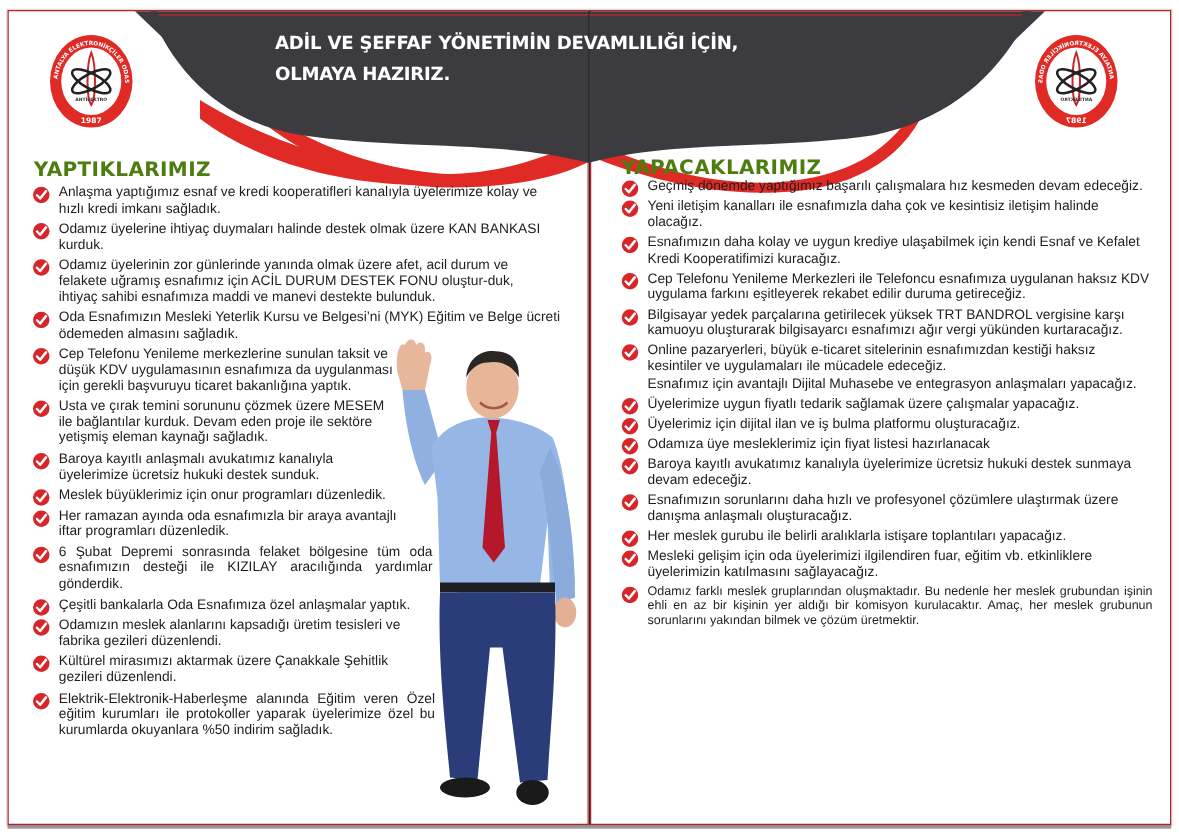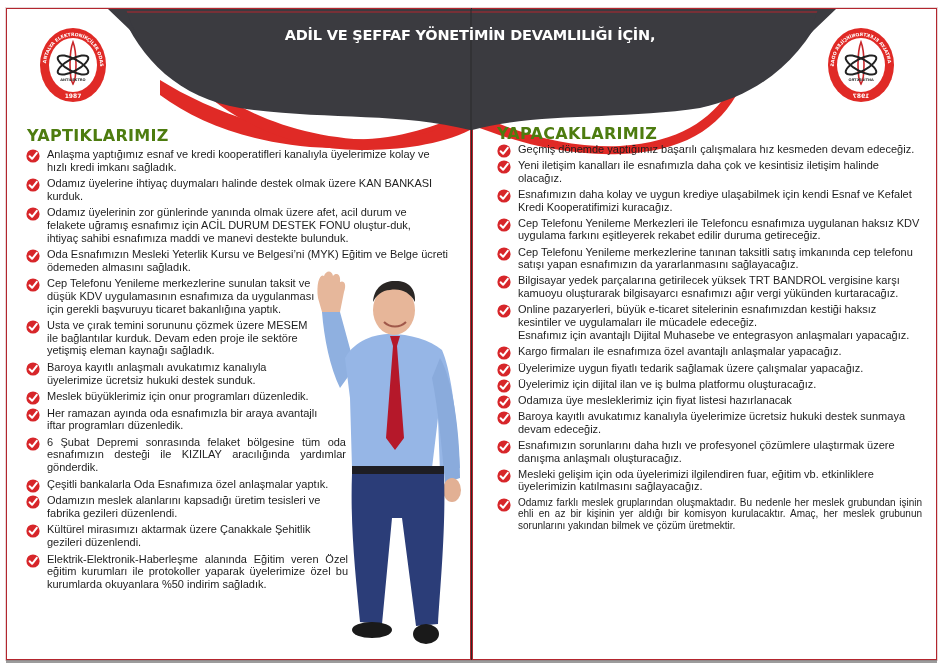--- a/index.html
+++ b/index.html
@@ -14,21 +14,21 @@
     box-shadow: 0 0 0 1px #e8d7d7;
   }
   .frame.left  { left: 6px;   top: 8px; width: 465px; height: 652px; }
   .frame.right { left: 472px; top: 8px; width: 465px; height: 652px; }
   .fold { position: absolute; left: 471px; top: 8px; width: 1px; height: 652px; background: #2b2b2b; }
   .bottom-shadow { position: absolute; left: 6px; top: 660px; width: 931px; height: 3px; background: #4a4a4a; opacity: .55; }
 
   
   .banner-svg { position: absolute; left: 0; top: 0; width: 943px; height: 170px; pointer-events: none; }
   .headline {
-    position: absolute; left: 220px; top: 25px; width: 500px; text-align: center;
+    position: absolute; left: 220px; top: 25px; width: 500px; text-align: left;
     color: #ffffff; font-family: "DejaVu Sans", sans-serif; font-weight: bold;
     font-size: 14.5px; line-height: 21.5px; letter-spacing: -0.2px;
   }
   .headline div { white-space: nowrap; }
 
   
   .logo { position: absolute; width: 70px; height: 78px; }
   .logo.left { left: 38px; top: 26px; }
   .logo.right { left: 826px; top: 26px; transform: scaleX(-1); }
 
@@ -76,20 +76,21 @@
     <path d="M120 9 L 825 9 C 800 60, 760 95, 700 108 C 620 120, 540 112, 472 130 L 470 130 C 400 112, 320 120, 240 108 C 180 98, 140 60, 120 9 Z" fill="#3b3b40"></path>
     <line x1="120" y1="12" x2="825" y2="12" stroke="#b3262e" stroke-width="1.2"></line>
 
     <path d="M108 9 L 126 9 C 130 22, 134 30, 140 40 L 130 30 Z" fill="#3b3b40"></path>
     <path d="M836 9 L 818 9 C 814 22, 810 30, 804 40 L 814 30 Z" fill="#3b3b40"></path>
     <line x1="471" y1="9" x2="471" y2="130" stroke="#2b2b2b" stroke-width="1"></line>
   </svg>
 
   <div class="headline">
     <div>ADİL VE ŞEFFAF YÖNETİMİN DEVAMLILIĞI İÇİN,</div>
+    <div style="margin-top:3px">OLMAYA HAZIRIZ.</div>
   </div>
 
   <svg class="logo left" viewBox="0 0 70 78" xmlns="http://www.w3.org/2000/svg">
     <ellipse cx="35" cy="39" rx="33" ry="37" fill="#e02a26"></ellipse>
     <ellipse cx="35" cy="39" rx="24" ry="27" fill="#ffffff"></ellipse>
     <path d="M35 16 C 31 26, 31 52, 35 58 C 39 52, 39 26, 35 16 Z" fill="none" stroke="#c8262a" stroke-width="1.6"></path>
     <ellipse cx="35" cy="39" rx="17" ry="6" fill="none" stroke="#222" stroke-width="2" transform="rotate(28 35 39)"></ellipse>
     <ellipse cx="35" cy="39" rx="17" ry="6" fill="none" stroke="#222" stroke-width="2" transform="rotate(-28 35 39)"></ellipse>
     <text x="35" y="55" font-size="3.6" font-family="DejaVu Sans, sans-serif" font-weight="bold" text-anchor="middle" fill="#333">ANTİLEKTRO</text>
     <text x="35" y="72" font-size="6" font-family="DejaVu Sans, sans-serif" font-weight="bold" text-anchor="middle" fill="#fff">1987</text>
@@ -266,51 +267,37 @@
           <circle cx="7" cy="7" r="6.6" fill="#d7262a"></circle>
           <path d="M3.6 7.2 L6.1 9.8 L10.8 3.9" stroke="#fff" stroke-width="2" fill="none" stroke-linecap="round" stroke-linejoin="round"></path>
         </svg>
         <span class="txt">Cep Telefonu Yenileme Merkezleri ile Telefoncu esnafımıza uygulanan haksız KDV uygulama farkını eşitleyerek rekabet edilir duruma getireceğiz.</span>
       </li>
     <li class="item">
         <svg class="check" viewBox="0 0 14 14">
           <circle cx="7" cy="7" r="6.6" fill="#d7262a"></circle>
           <path d="M3.6 7.2 L6.1 9.8 L10.8 3.9" stroke="#fff" stroke-width="2" fill="none" stroke-linecap="round" stroke-linejoin="round"></path>
         </svg>
-        <span class="txt">Cep Telefonu Yenileme merkezlerine tanınan taksitli satış imkanında cep telefonu satışı yapan esnafımızın da yararlanmasını sağlayacağız.</span>
-      </li>
-    <li class="item">
-        <svg class="check" viewBox="0 0 14 14">
-          <circle cx="7" cy="7" r="6.6" fill="#d7262a"></circle>
-          <path d="M3.6 7.2 L6.1 9.8 L10.8 3.9" stroke="#fff" stroke-width="2" fill="none" stroke-linecap="round" stroke-linejoin="round"></path>
-        </svg>
         <span class="txt">Bilgisayar yedek parçalarına getirilecek yüksek TRT BANDROL vergisine karşı kamuoyu oluşturarak bilgisayarcı esnafımızı ağır vergi yükünden kurtaracağız.</span>
       </li>
     <li class="item" style="margin-bottom:1px">
         <svg class="check" viewBox="0 0 14 14">
           <circle cx="7" cy="7" r="6.6" fill="#d7262a"></circle>
           <path d="M3.6 7.2 L6.1 9.8 L10.8 3.9" stroke="#fff" stroke-width="2" fill="none" stroke-linecap="round" stroke-linejoin="round"></path>
         </svg>
         <span class="txt">Online pazaryerleri, büyük e-ticaret sitelerinin esnafımızdan kestiği haksız kesintiler ve uygulamaları ile mücadele edeceğiz.</span>
       </li>
     <li class="item nocheck">
         <span class="txt">Esnafımız için avantajlı Dijital Muhasebe ve entegrasyon anlaşmaları yapacağız.</span>
       </li>
     <li class="item">
         <svg class="check" viewBox="0 0 14 14">
           <circle cx="7" cy="7" r="6.6" fill="#d7262a"></circle>
           <path d="M3.6 7.2 L6.1 9.8 L10.8 3.9" stroke="#fff" stroke-width="2" fill="none" stroke-linecap="round" stroke-linejoin="round"></path>
         </svg>
-        <span class="txt">Kargo firmaları ile esnafımıza özel avantajlı anlaşmalar yapacağız.</span>
-      </li>
-    <li class="item">
-        <svg class="check" viewBox="0 0 14 14">
-          <circle cx="7" cy="7" r="6.6" fill="#d7262a"></circle>
-          <path d="M3.6 7.2 L6.1 9.8 L10.8 3.9" stroke="#fff" stroke-width="2" fill="none" stroke-linecap="round" stroke-linejoin="round"></path>
-        </svg>
         <span class="txt">Üyelerimize uygun fiyatlı tedarik sağlamak üzere çalışmalar yapacağız.</span>
       </li>
     <li class="item">
         <svg class="check" viewBox="0 0 14 14">
           <circle cx="7" cy="7" r="6.6" fill="#d7262a"></circle>
           <path d="M3.6 7.2 L6.1 9.8 L10.8 3.9" stroke="#fff" stroke-width="2" fill="none" stroke-linecap="round" stroke-linejoin="round"></path>
         </svg>
         <span class="txt">Üyelerimiz için dijital ilan ve iş bulma platformu oluşturacağız.</span>
       </li>
     <li class="item">
@@ -326,20 +313,27 @@
           <path d="M3.6 7.2 L6.1 9.8 L10.8 3.9" stroke="#fff" stroke-width="2" fill="none" stroke-linecap="round" stroke-linejoin="round"></path>
         </svg>
         <span class="txt">Baroya kayıtlı avukatımız kanalıyla üyelerimize ücretsiz hukuki destek sunmaya devam edeceğiz.</span>
       </li>
     <li class="item">
         <svg class="check" viewBox="0 0 14 14">
           <circle cx="7" cy="7" r="6.6" fill="#d7262a"></circle>
           <path d="M3.6 7.2 L6.1 9.8 L10.8 3.9" stroke="#fff" stroke-width="2" fill="none" stroke-linecap="round" stroke-linejoin="round"></path>
         </svg>
         <span class="txt">Esnafımızın sorunlarını daha hızlı ve profesyonel çözümlere ulaştırmak üzere danışma anlaşmalı oluşturacağız.</span>
+      </li>
+    <li class="item">
+        <svg class="check" viewBox="0 0 14 14">
+          <circle cx="7" cy="7" r="6.6" fill="#d7262a"></circle>
+          <path d="M3.6 7.2 L6.1 9.8 L10.8 3.9" stroke="#fff" stroke-width="2" fill="none" stroke-linecap="round" stroke-linejoin="round"></path>
+        </svg>
+        <span class="txt">Her meslek gurubu ile belirli aralıklarla istişare toplantıları yapacağız.</span>
       </li>
     <li class="item">
         <svg class="check" viewBox="0 0 14 14">
           <circle cx="7" cy="7" r="6.6" fill="#d7262a"></circle>
           <path d="M3.6 7.2 L6.1 9.8 L10.8 3.9" stroke="#fff" stroke-width="2" fill="none" stroke-linecap="round" stroke-linejoin="round"></path>
         </svg>
         <span class="txt">Mesleki gelişim için oda üyelerimizi ilgilendiren fuar, eğitim vb. etkinliklere üyelerimizin katılmasını sağlayacağız.</span>
       </li>
     <li class="item justify" style="font-size:10px;line-height:11.6px">
         <svg class="check" viewBox="0 0 14 14">

